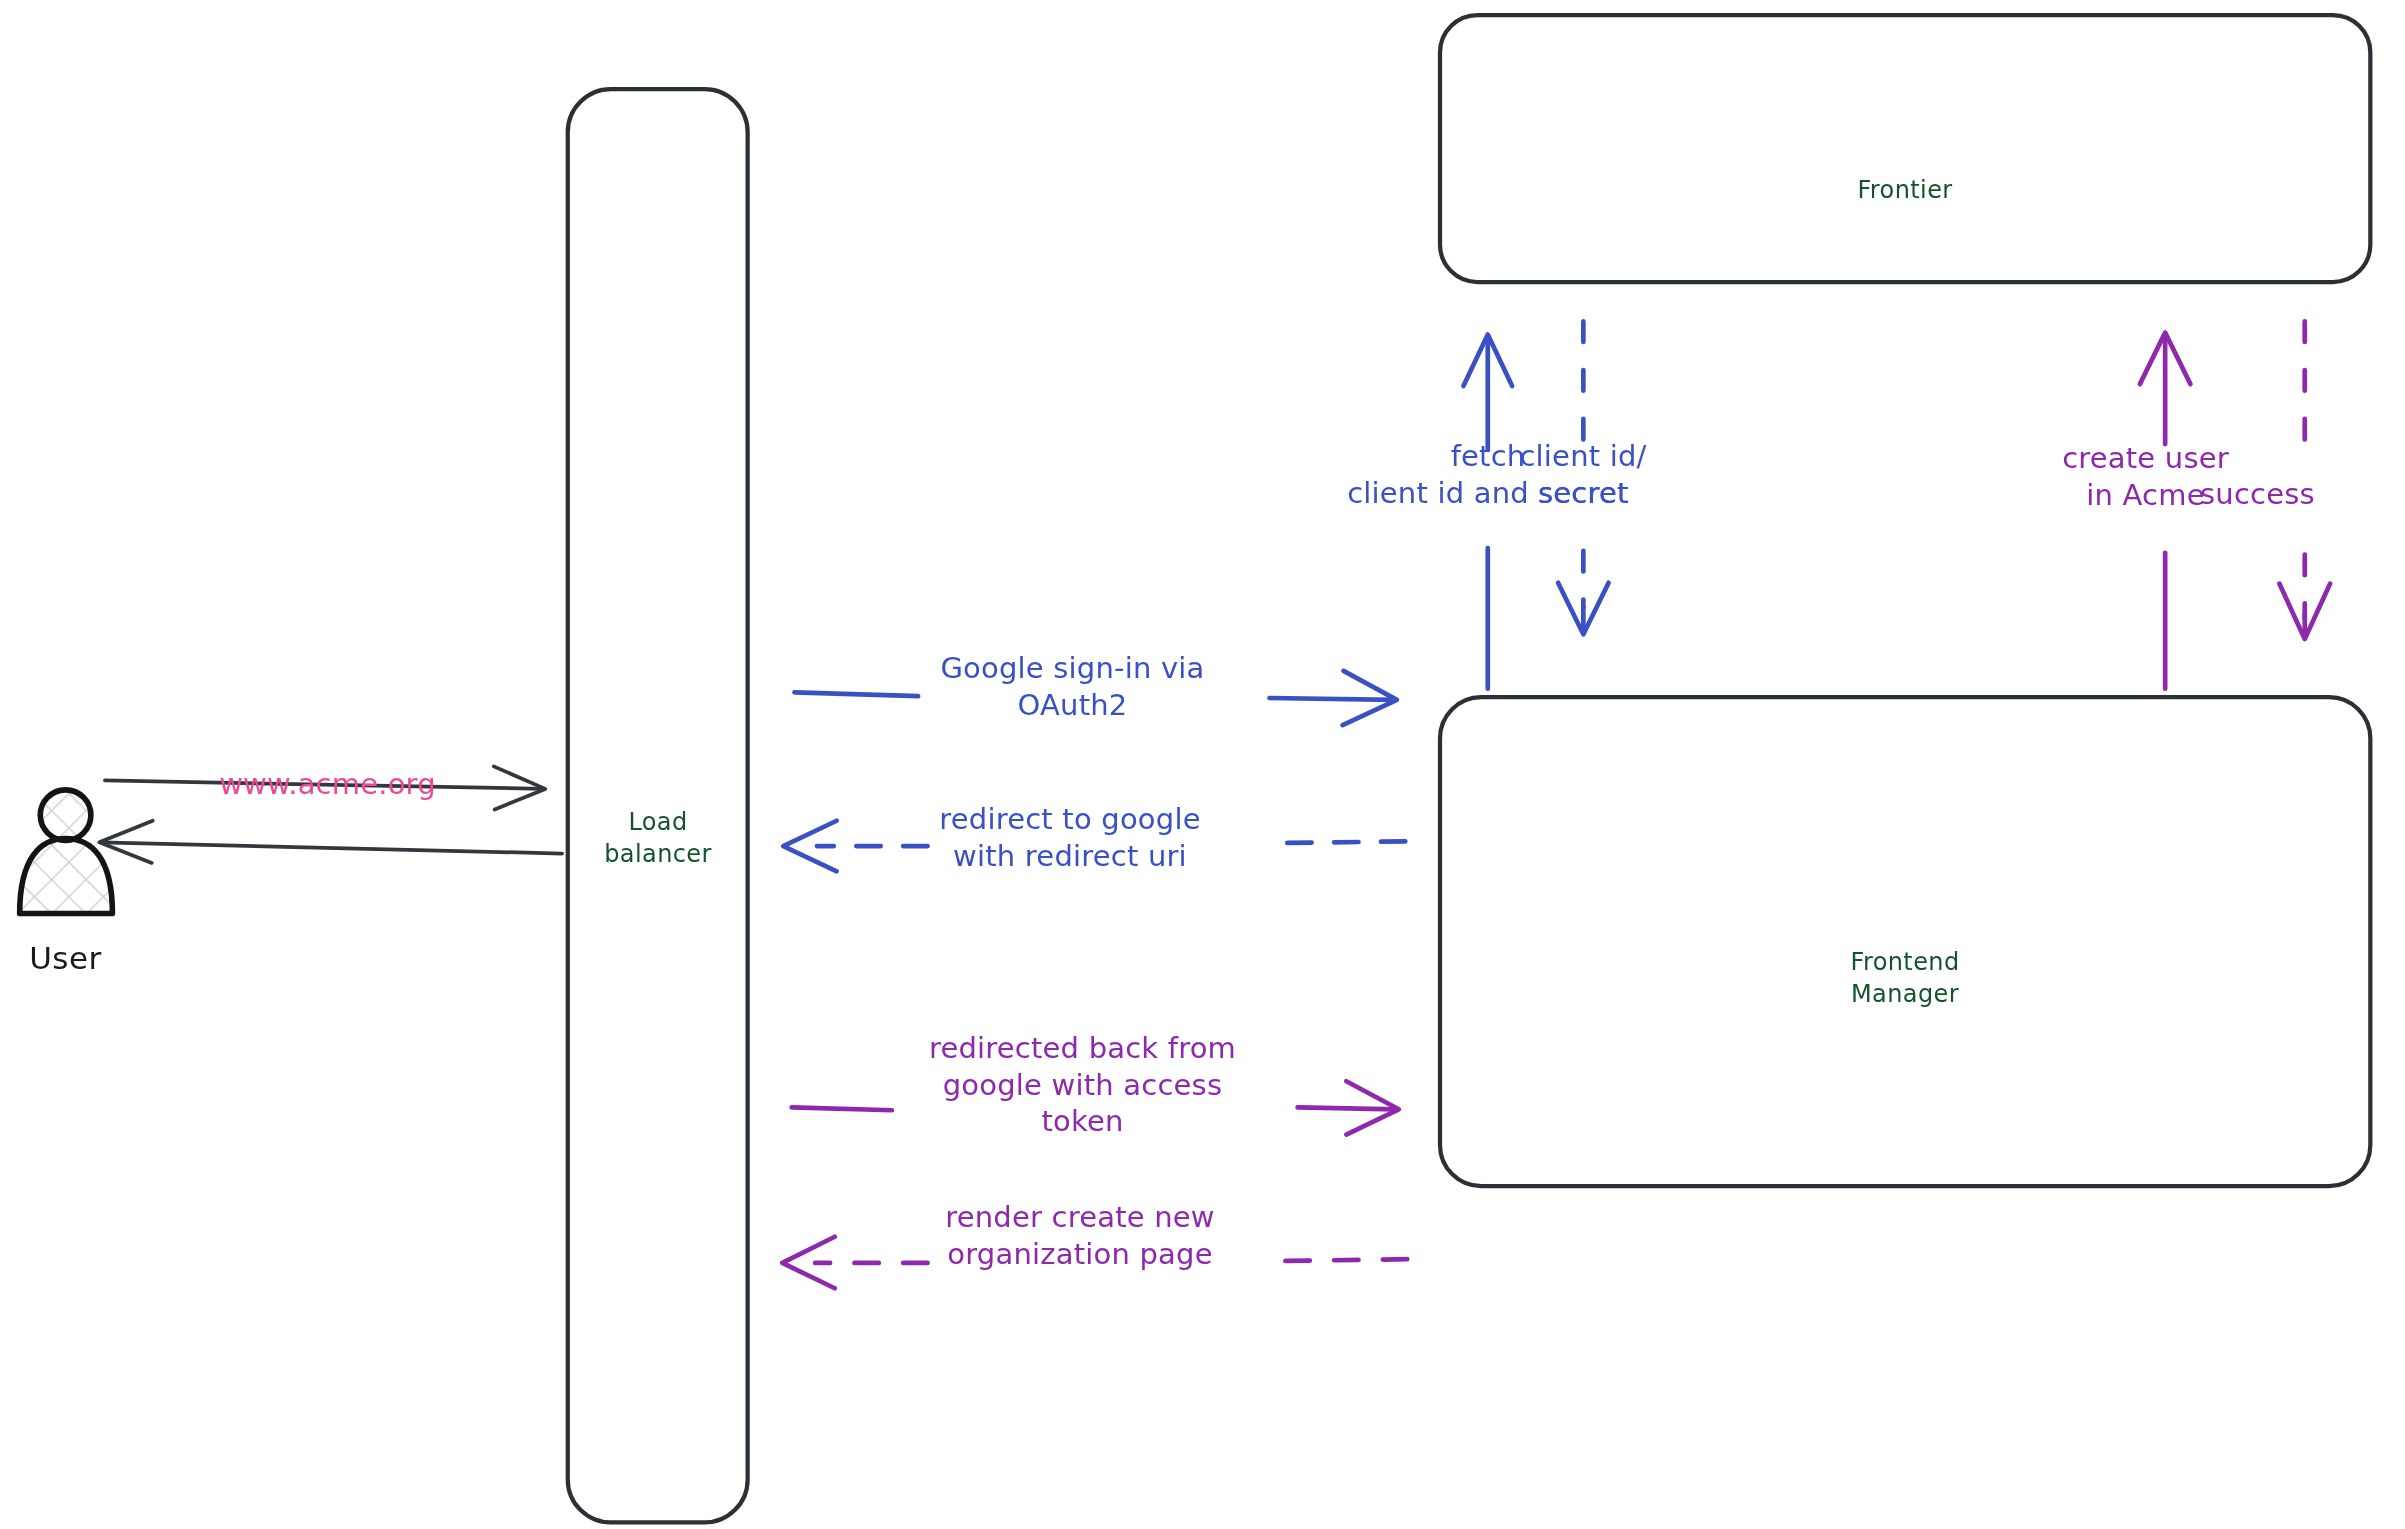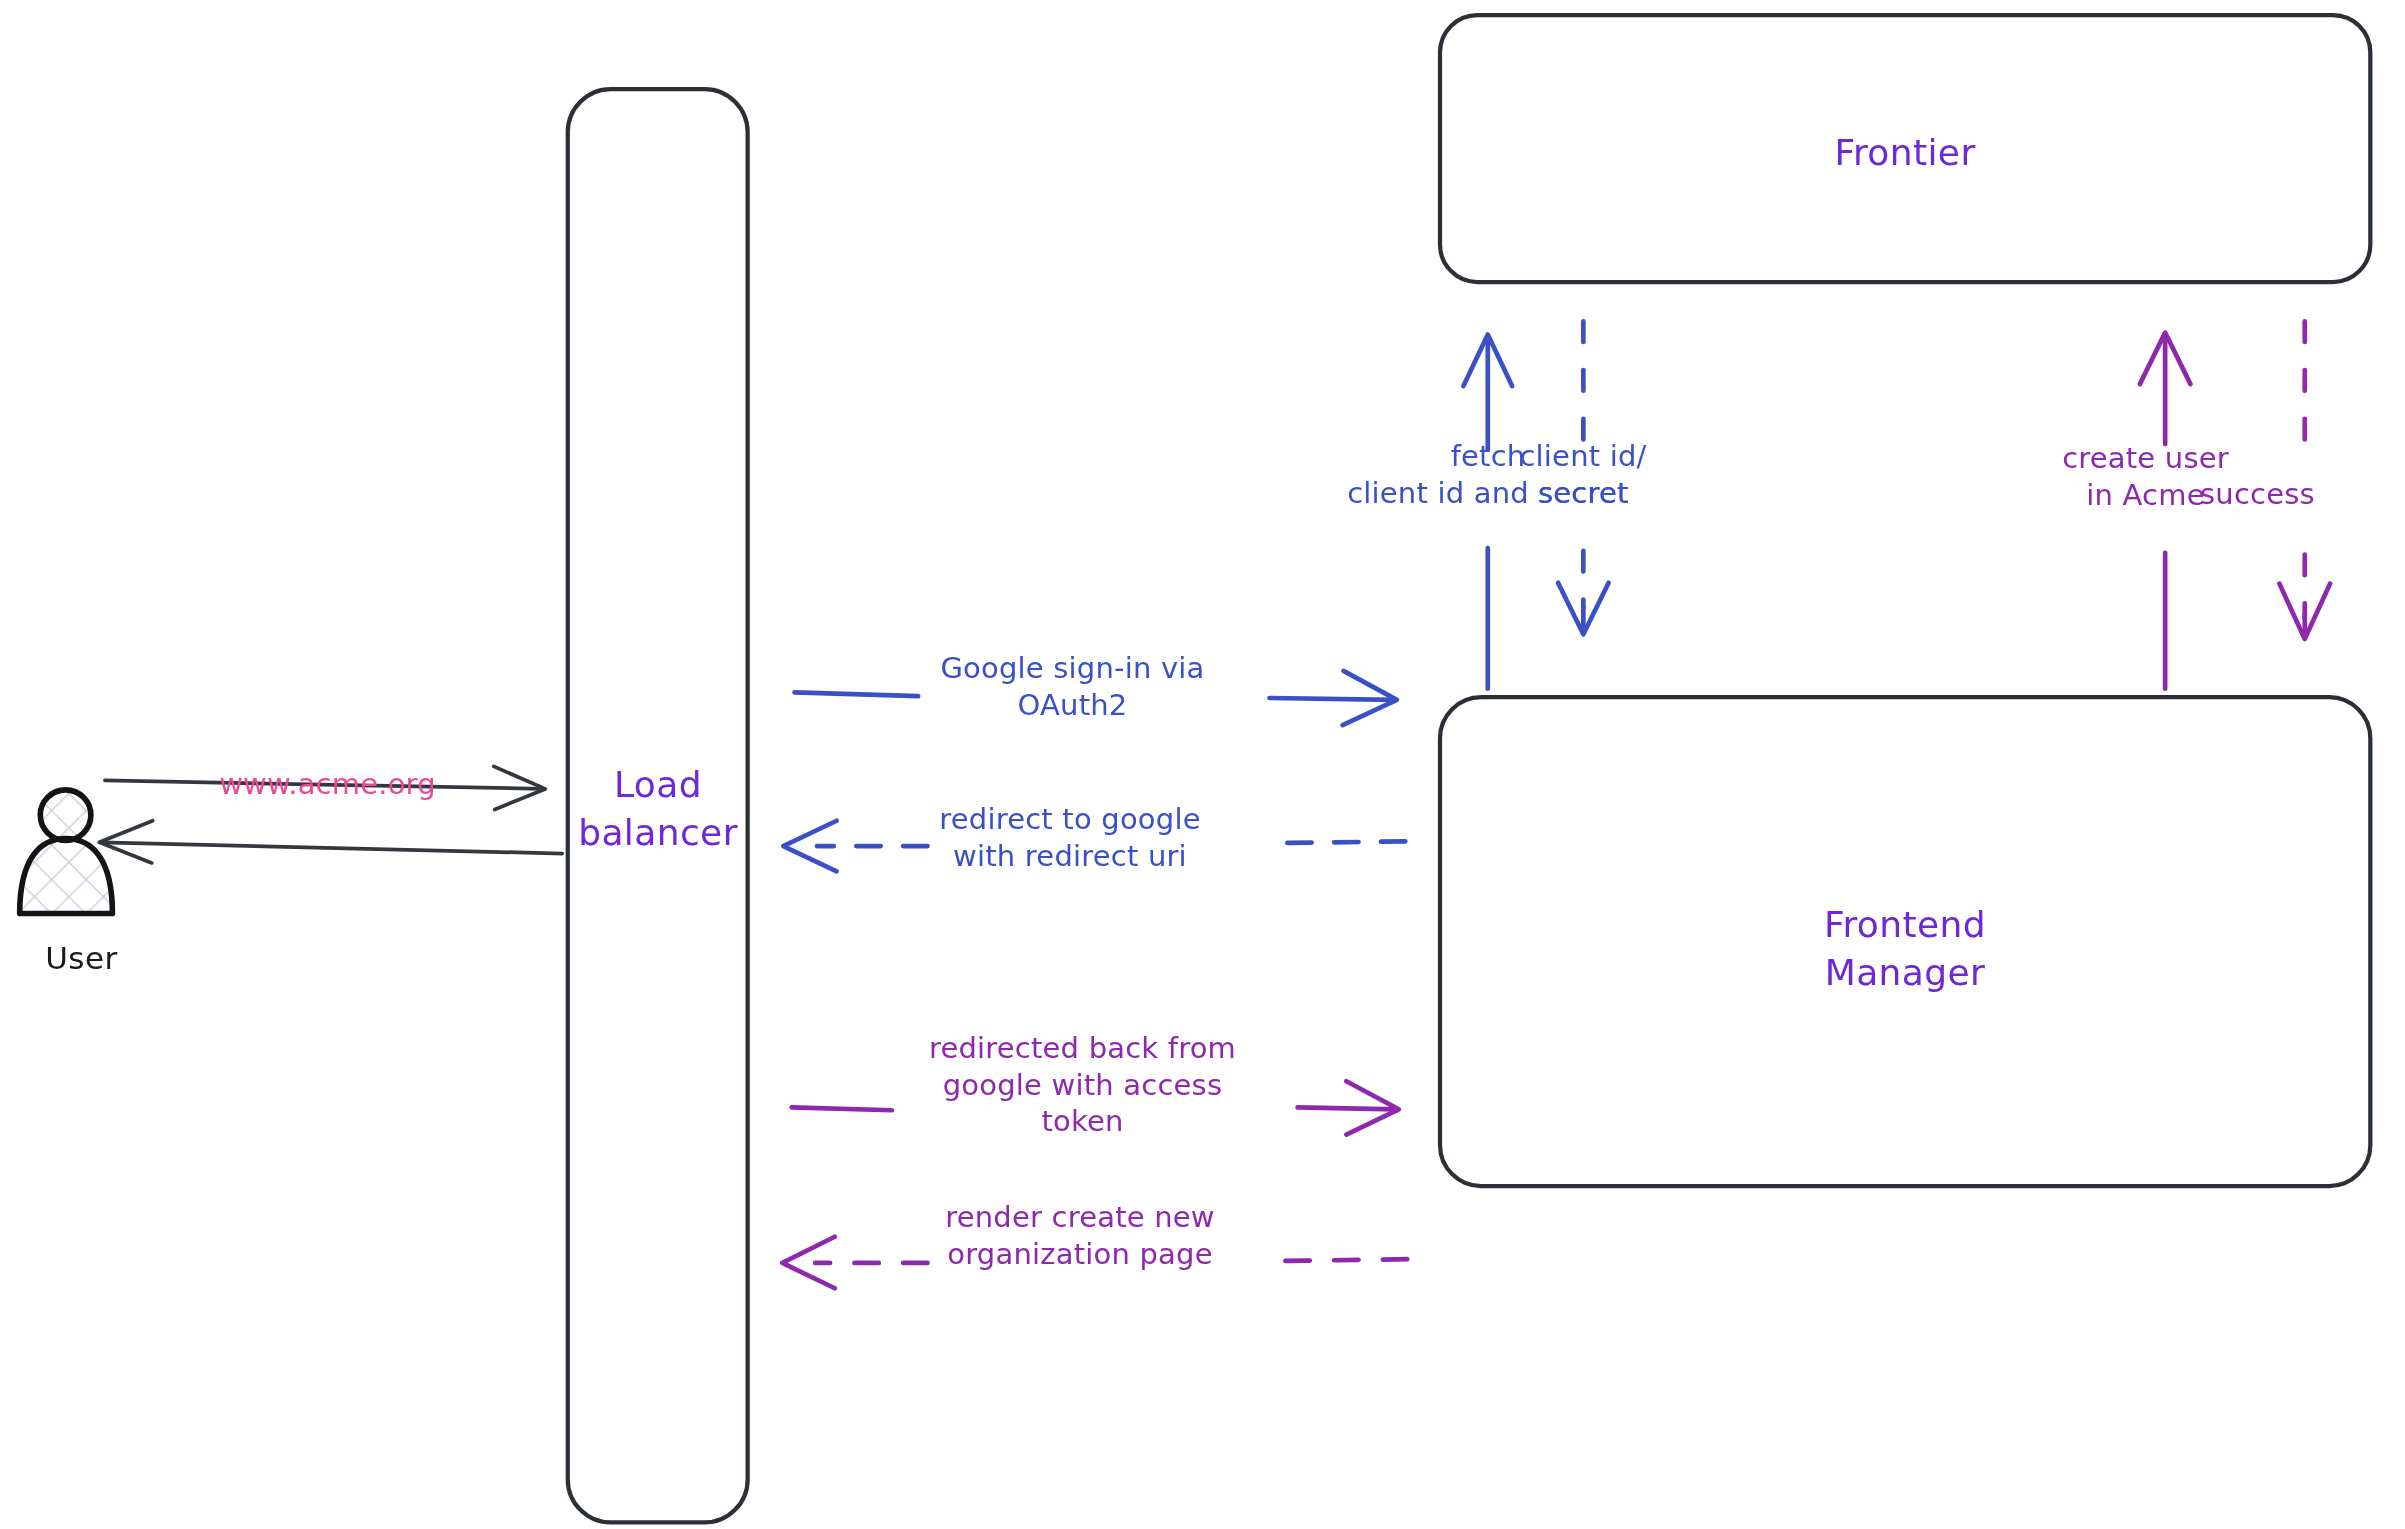--- a/index.html
+++ b/index.html
@@ -22,48 +22,48 @@
     position: absolute;
     top: 0;
     left: 0;
     width: 2405px;
     height: 1530px;
     overflow: visible;
   }
   .node-label {
     position: absolute;
     text-align: center;
-    color: #6d28d9;
+    color: #14532d;
     font-family: "DejaVu Sans", sans-serif;
-    font-size: 36px;
+    font-size: 24px;
     line-height: 1.32;
     white-space: pre-line;
     letter-spacing: 0.4px;
     pointer-events: none;
+    margin-top: 46px;
   }
   .edge-label {
     position: absolute;
     text-align: center;
     font-family: "DejaVu Sans", sans-serif;
     font-size: 29px;
     line-height: 1.26;
     white-space: pre-line;
     letter-spacing: 0.2px;
   }
   .edge-label.blue { color: #3a51c6; }
   .edge-label.purple { color: #8e28ad; }
   .edge-label.dark { color: #ec4899; }
   .actor-label {
     position: absolute;
     text-align: center;
     color: #1a1a1a;
     font-family: "DejaVu Sans", sans-serif;
     font-size: 31px;
     letter-spacing: 0.5px;
-    padding-left: 16px;
   }
 </style>
 </head>
 <body>
 
 <div id="canvas">
 
   <svg class="layer" viewBox="0 0 2567 1633">
     <defs>
       <pattern id="hatch" width="26" height="26" patternUnits="userSpaceOnUse" patternTransform="rotate(45)">

